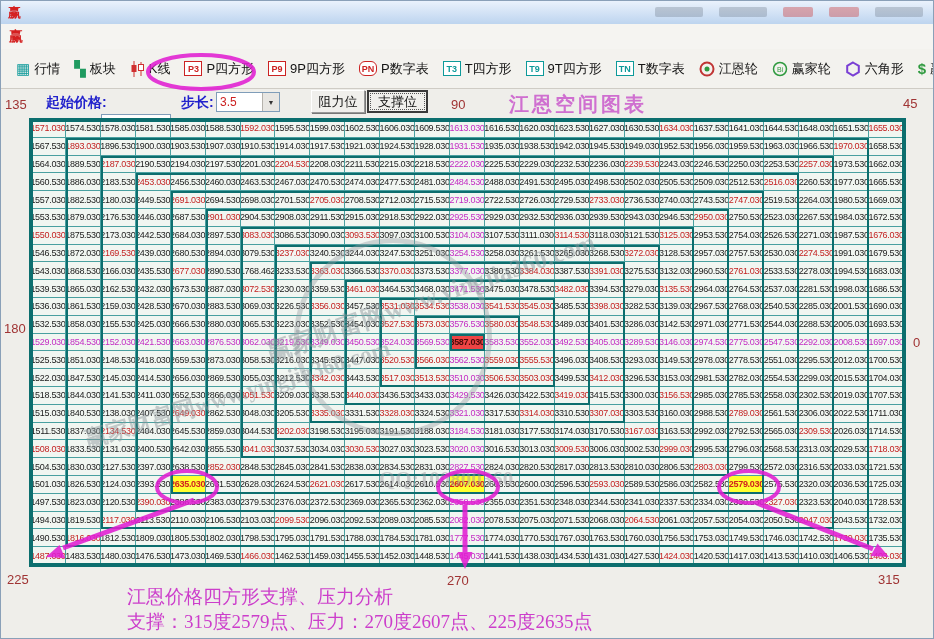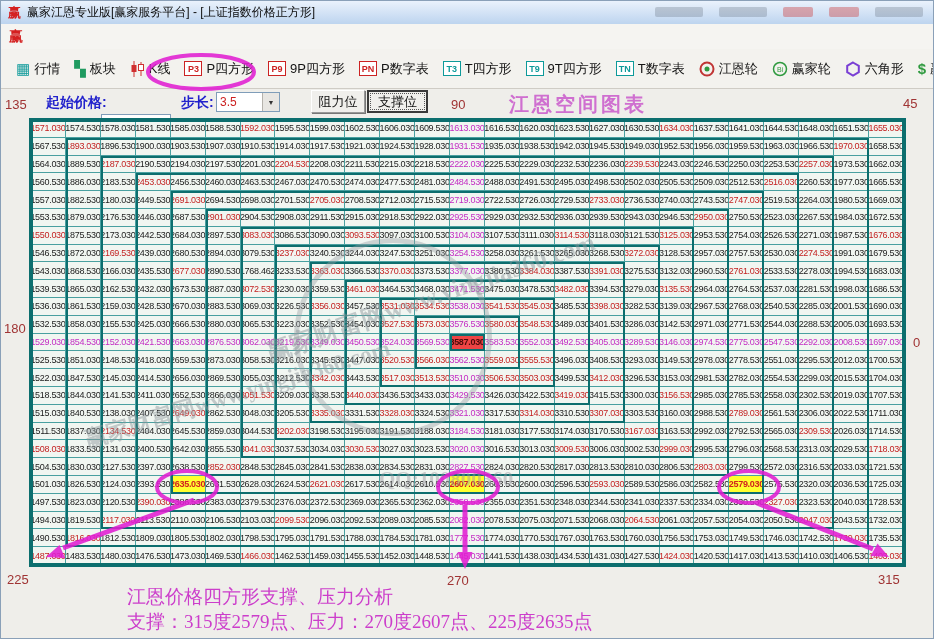--- a/index.html
+++ b/index.html
@@ -71,21 +71,20 @@
   
   #overlay{position:absolute;left:0;top:0;z-index:60;pointer-events:none;}
 </style>
 </head>
 <body>
 
 <div id="app">
 
   <div class="titlebar">
     <span class="title-icon">赢</span>
-    <span class="title-text">赢家江恩专业版[赢家服务平台] - [上证指数价格正方形]</span>
     <div class="ghost-items">
       <div class="ghost"></div>
       <div class="ghost"></div>
       <div class="ghost red"></div>
       <div class="ghost red"></div>
       <div class="ghost"></div>
     </div>
   </div>
 
   <div class="menubar">
@@ -118,21 +117,21 @@
       </div>
       <div class="tool-btn">
         <span class="badge-icon badge-red" style="display: inline-flex; align-items: center;">P3</span>
         <span>P四方形</span>
       </div>
       <div class="tool-btn">
         <span class="badge-icon badge-red" style="display: inline-flex; align-items: center;">P9</span>
         <span>9P四方形</span>
       </div>
       <div class="tool-btn">
-        <span class="badge-icon badge-red" style="display: inline-flex; align-items: center;">PN</span>
+        <span class="badge-icon badge-red" style="display: inline-flex; align-items: center; border-radius: 6px;">PN</span>
         <span>P数字表</span>
       </div>
       <div class="tool-btn">
         <span class="badge-icon badge-teal" style="display: inline-flex; align-items: center;">T3</span>
         <span>T四方形</span>
       </div>
       <div class="tool-btn">
         <span class="badge-icon badge-teal" style="display: inline-flex; align-items: center;">T9</span>
         <span>9T四方形</span>
       </div>

